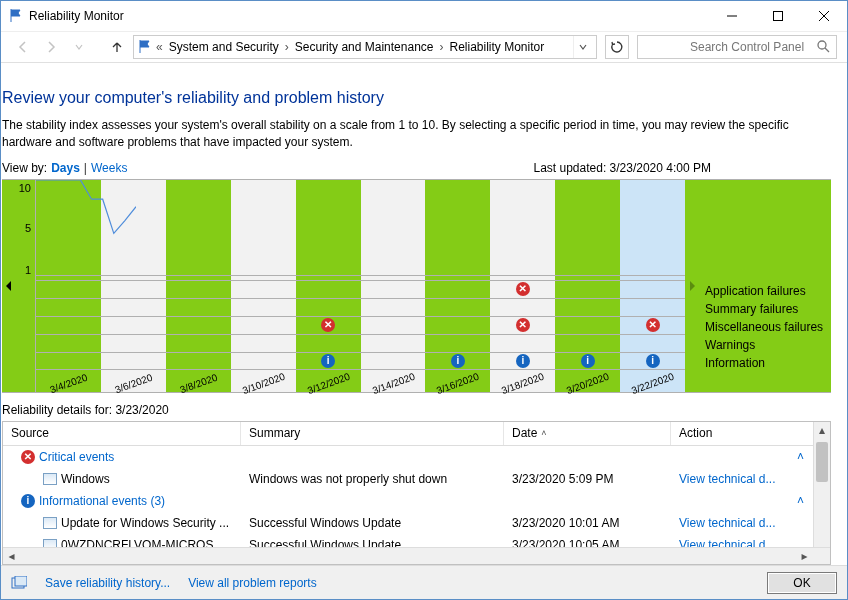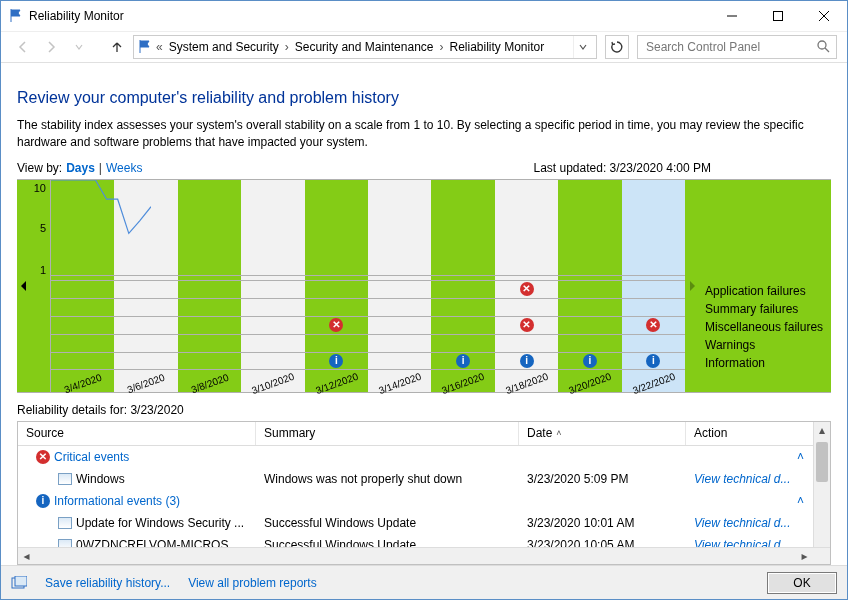--- a/index.html
+++ b/index.html
@@ -46,28 +46,28 @@
   .bc-dropdown { margin-left: auto; padding: 0 4px; color: #555; border-left: 1px solid #eee; height: 100%; display:flex; align-items:center; }
   .refresh-btn { width: 24px; height: 24px; display:flex; align-items:center; justify-content:center; border:1px solid #ccc; margin-left:4px; }
   .search-box {
     width: 200px; height: 24px; border: 1px solid #ccc;
     display: flex; align-items: center; padding: 0 6px;
     margin-left: 4px;
     color: #777;
   }
   .search-box input {
     border: none; outline: none; width: 100%;
-    font-family: inherit; font-size: 12px; color: #ec4899;
+    font-family: inherit; font-size: 12px; color: #ec4899; margin-left: 44px;
   }
   .search-box input::placeholder { color: #777; }
   .search-box .mag { margin-left: 4px; }
 
   
   .content {
-    flex: 1; padding: 14px 16px 0 16px;
+    flex: 1; padding: 14px 16px 0 1px;
     display: flex; flex-direction: column;
     min-height: 0;
     overflow: hidden;
   }
   .page-title { color: #003399; font-size: 16px; margin: 12px 0 10px 0; }
   .page-desc { color: #000; font-size: 12px; margin-bottom: 10px; line-height: 1.4; max-width: 790px; }
   .view-row { display: flex; align-items: center; margin-bottom: 4px; }
   .view-row .lbl { margin-right: 4px; }
   .view-link { color: #0066cc; cursor: pointer; }
   .view-link.active { font-weight: bold; }
@@ -122,21 +122,21 @@
     display:flex; flex-direction:column;
     min-height: 0;
     position:relative;
   }
   .thead { display:flex; background:#fff; border-bottom:1px solid #ddd; height:24px; }
   .th { padding: 4px 8px; text-align:left; font-size:12px; border-right:1px solid #e6e6e6; display:flex; align-items:center; gap:4px; }
   .th.c1{ width: 238px; } .th.c2{ width: 263px; } .th.c3{ width: 167px; } .th.c4{ flex:1; }
   .tbody { flex:1; overflow:hidden; position:relative; }
   .trow { display:flex; height:22px; align-items:center; }
   .td { padding: 0 8px; font-size:12px; white-space:nowrap; overflow:hidden; text-overflow:ellipsis; }
-  .td.c1{ width:238px; } .td.c2{ width:263px; } .td.c3{ width:167px; } .td.c4{ flex:1;font-style:italic; }
+  .td.c1{ width:238px; } .td.c2{ width:263px; } .td.c3{ width:167px; } .td.c4{ flex:1; }
   .group-row { display:flex; align-items:center; height:22px; padding-left: 18px; color:#0066cc; gap:4px;}
   .link { color:#0066cc; cursor:pointer; }
   .group-caret { margin-left:auto; margin-right: 26px; color:#0066cc; }
   .smallicon { width:14px; height:14px; display:inline-flex; align-items:center; justify-content:center; border-radius:50%; color:#fff; font-size:10px; font-weight:bold;}
   .smallicon.err{background:#d32f2f;} .smallicon.info{background:#1565c0;}
   .rowicon { width:14px; height:12px; display:inline-block; border:1px solid #7aa0c4; background:linear-gradient(#dbe9f6,#fff); vertical-align:middle; margin-right:4px; }
   .scrollbar-v { position:absolute; right:0; top:0; bottom:0; width:17px; background:#f0f0f0; border-left:1px solid #ddd;}
   .sb-thumb{ position:absolute; left:2px; right:2px; top:20px; height:40px; background:#c2c2c2; border-radius:2px;}
   .sb-arr{position:absolute;left:0;right:0;height:17px;display:flex;align-items:center;justify-content:center;color:#555;}
   .sb-arr.up{top:0;} .sb-arr.down{bottom:0;}

